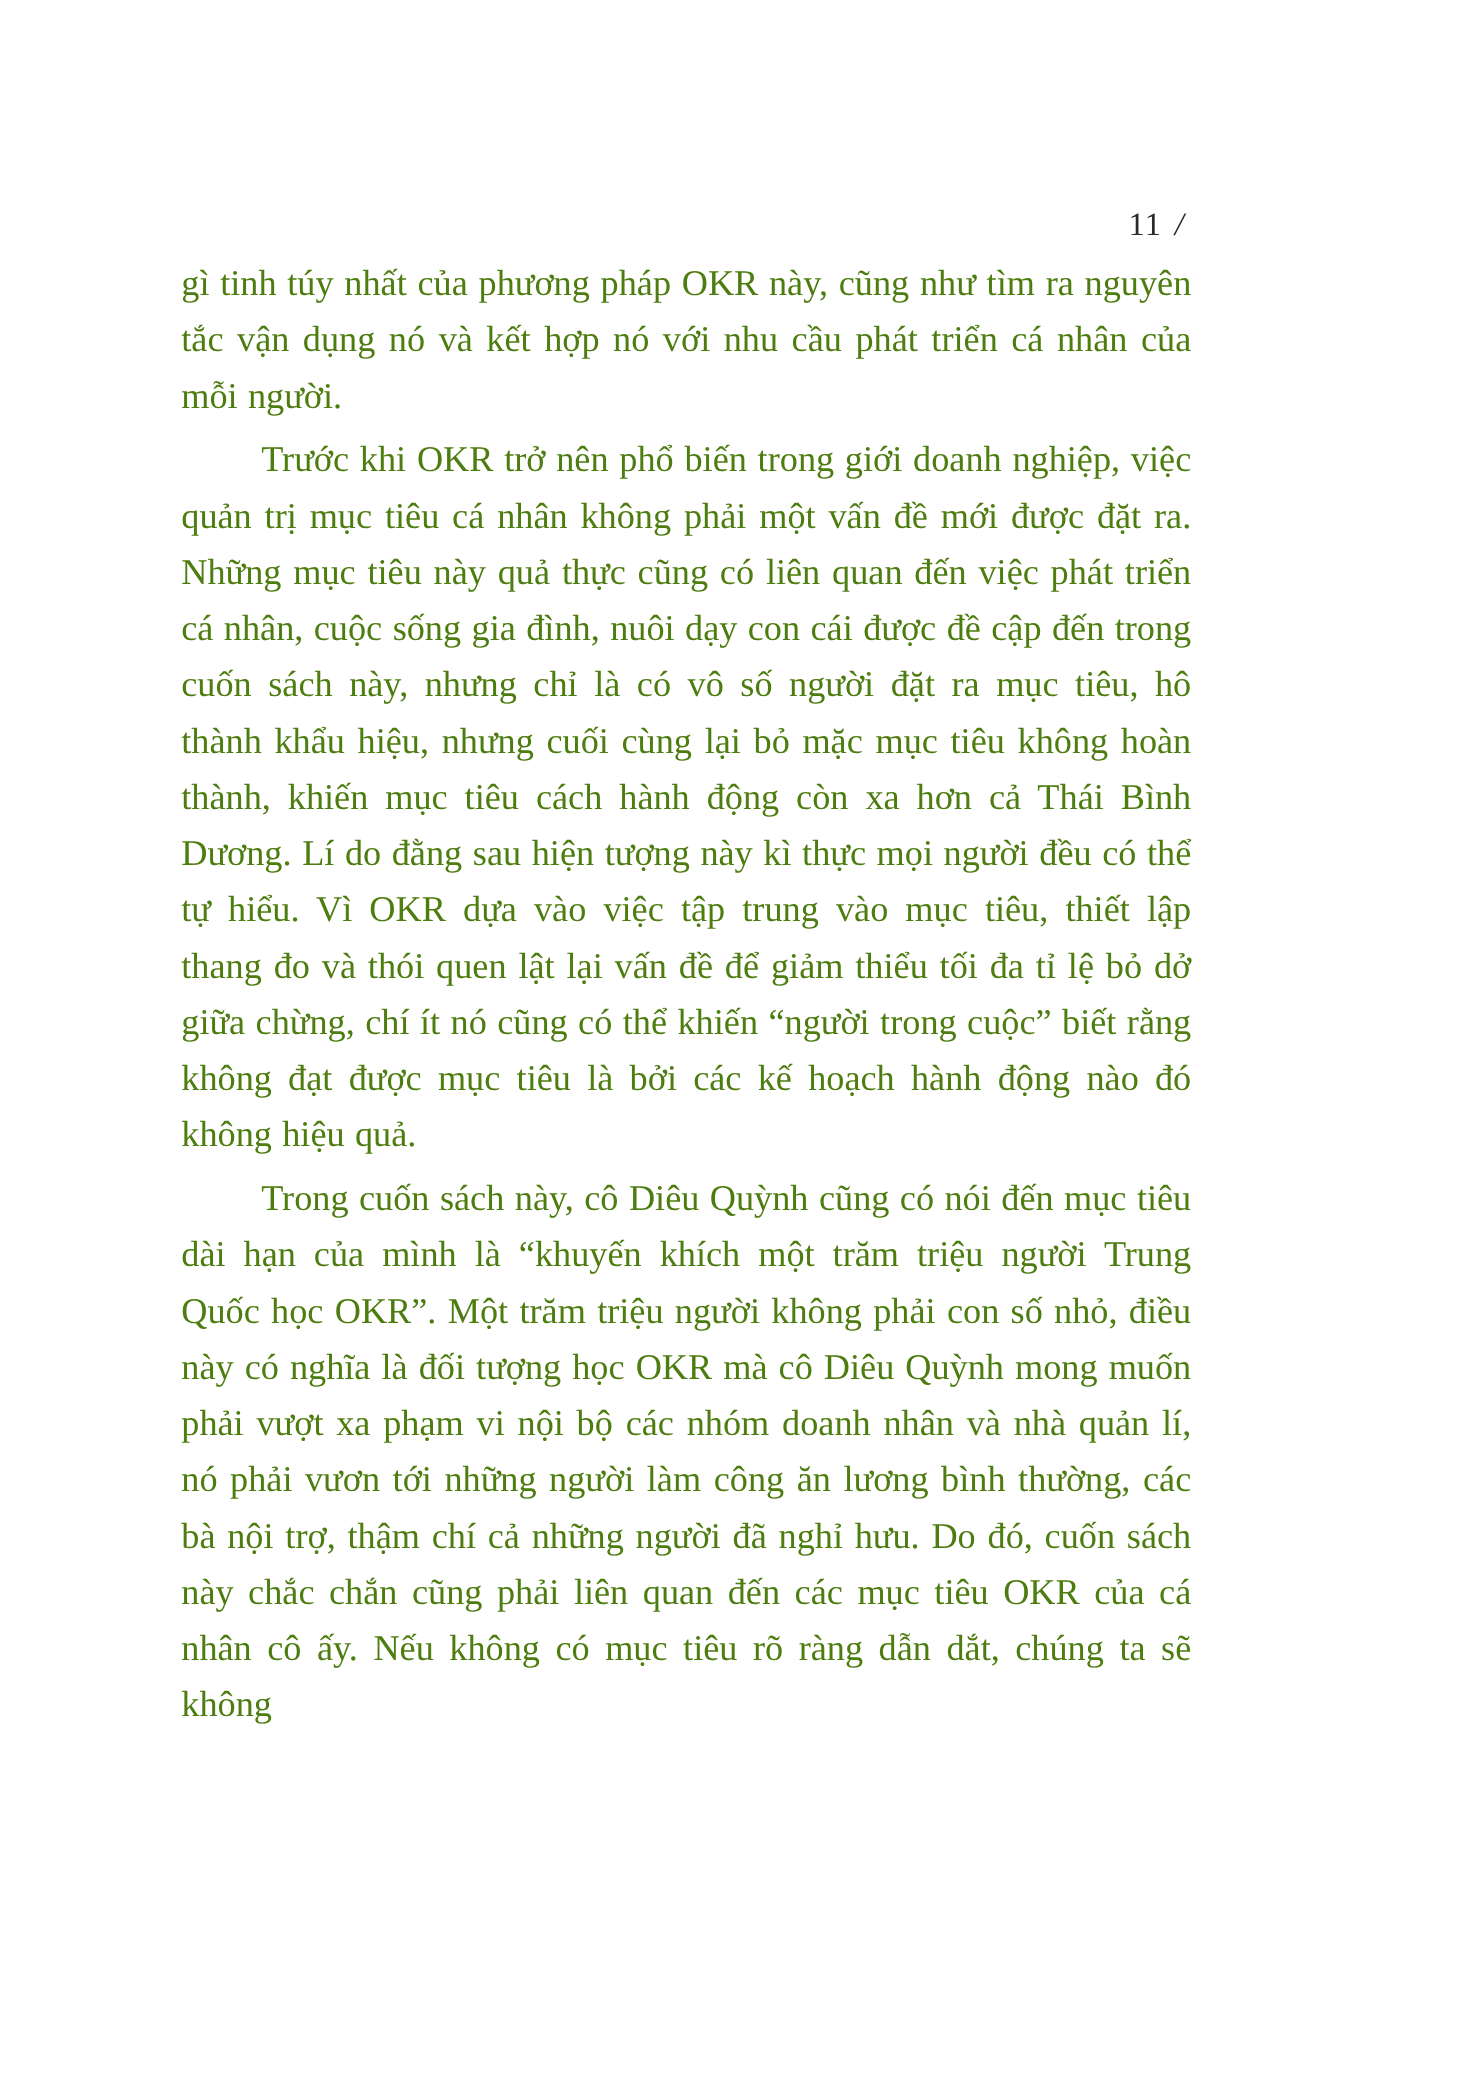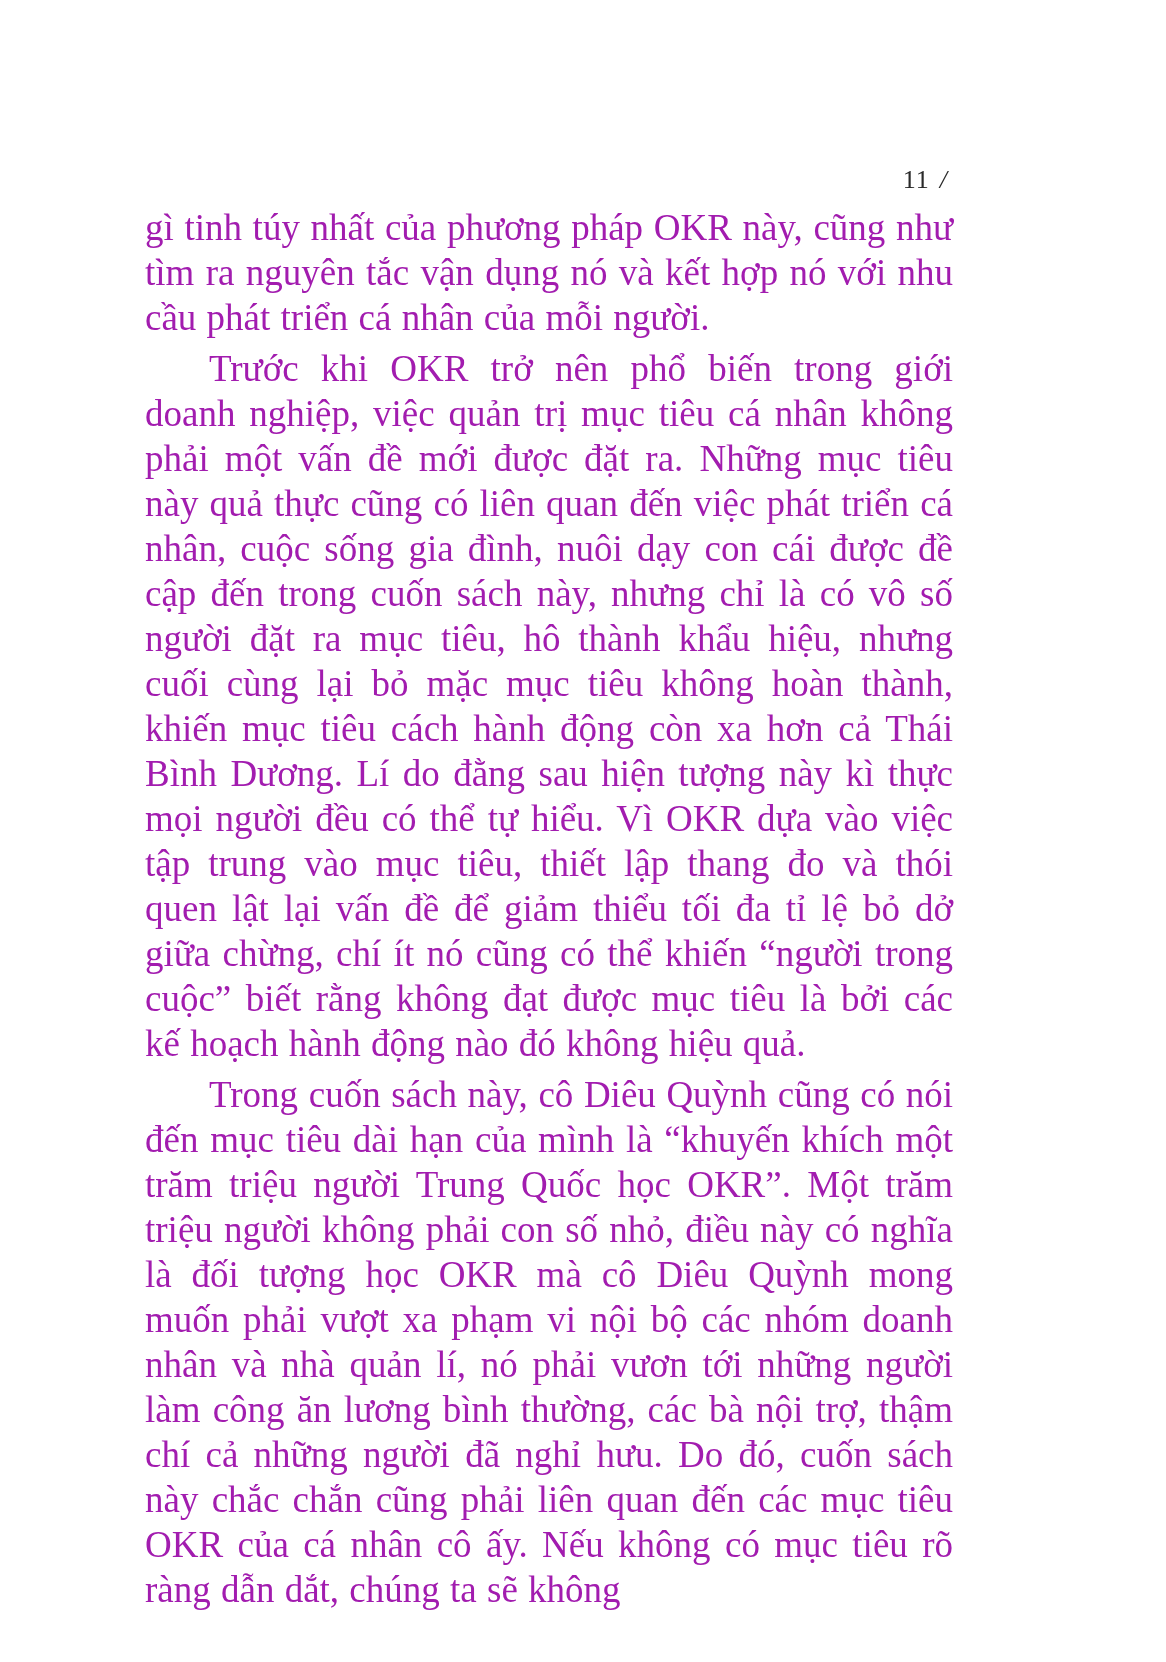--- a/index.html
+++ b/index.html
@@ -40,25 +40,25 @@
     color: #2a2a2a;
   }
   .text-block {
     position: absolute;
     top: 205px;
     left: 145px;
     width: 808px;
   }
   .text-block p {
     margin: 0 0 6px 0;
-    font-size: 37px;
+    font-size: 29px;
     line-height: 45px;
     text-align: justify;
     text-justify: inter-word;
-    color: #a21caf;
+    color: #4d7c0f;
     word-spacing: 1px;
   }
   .text-block p.indent {
     text-indent: 64px;
   }
 </style>
 </head>
 <body>
 
 <div class="page">

